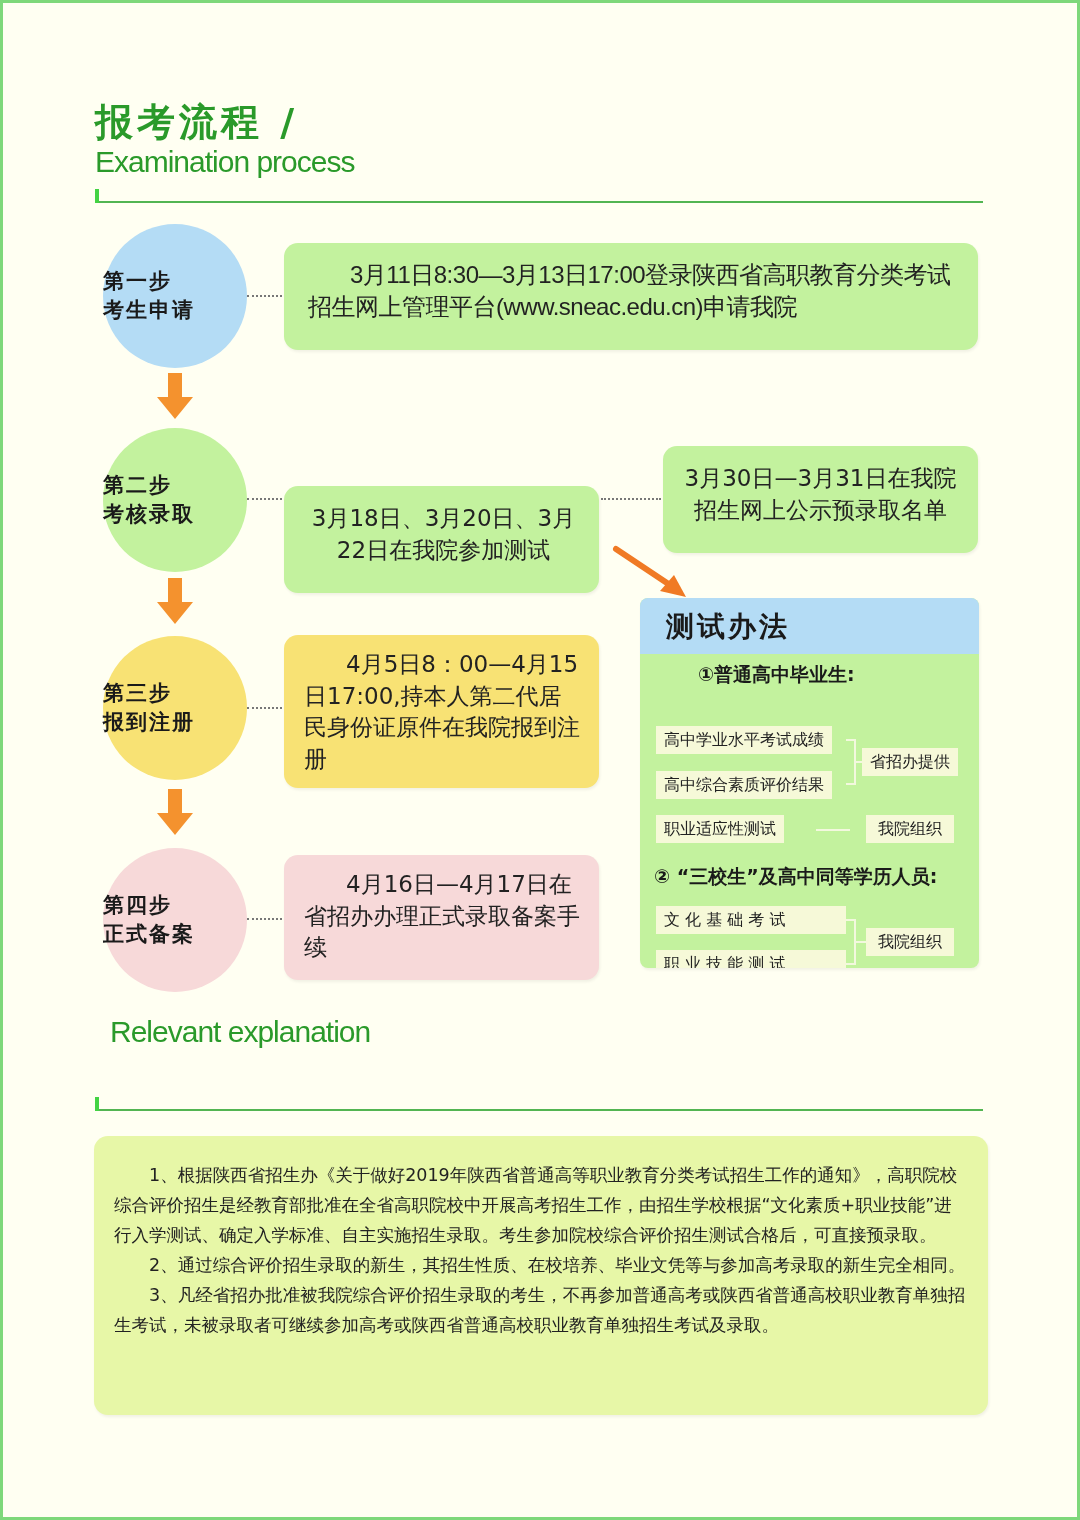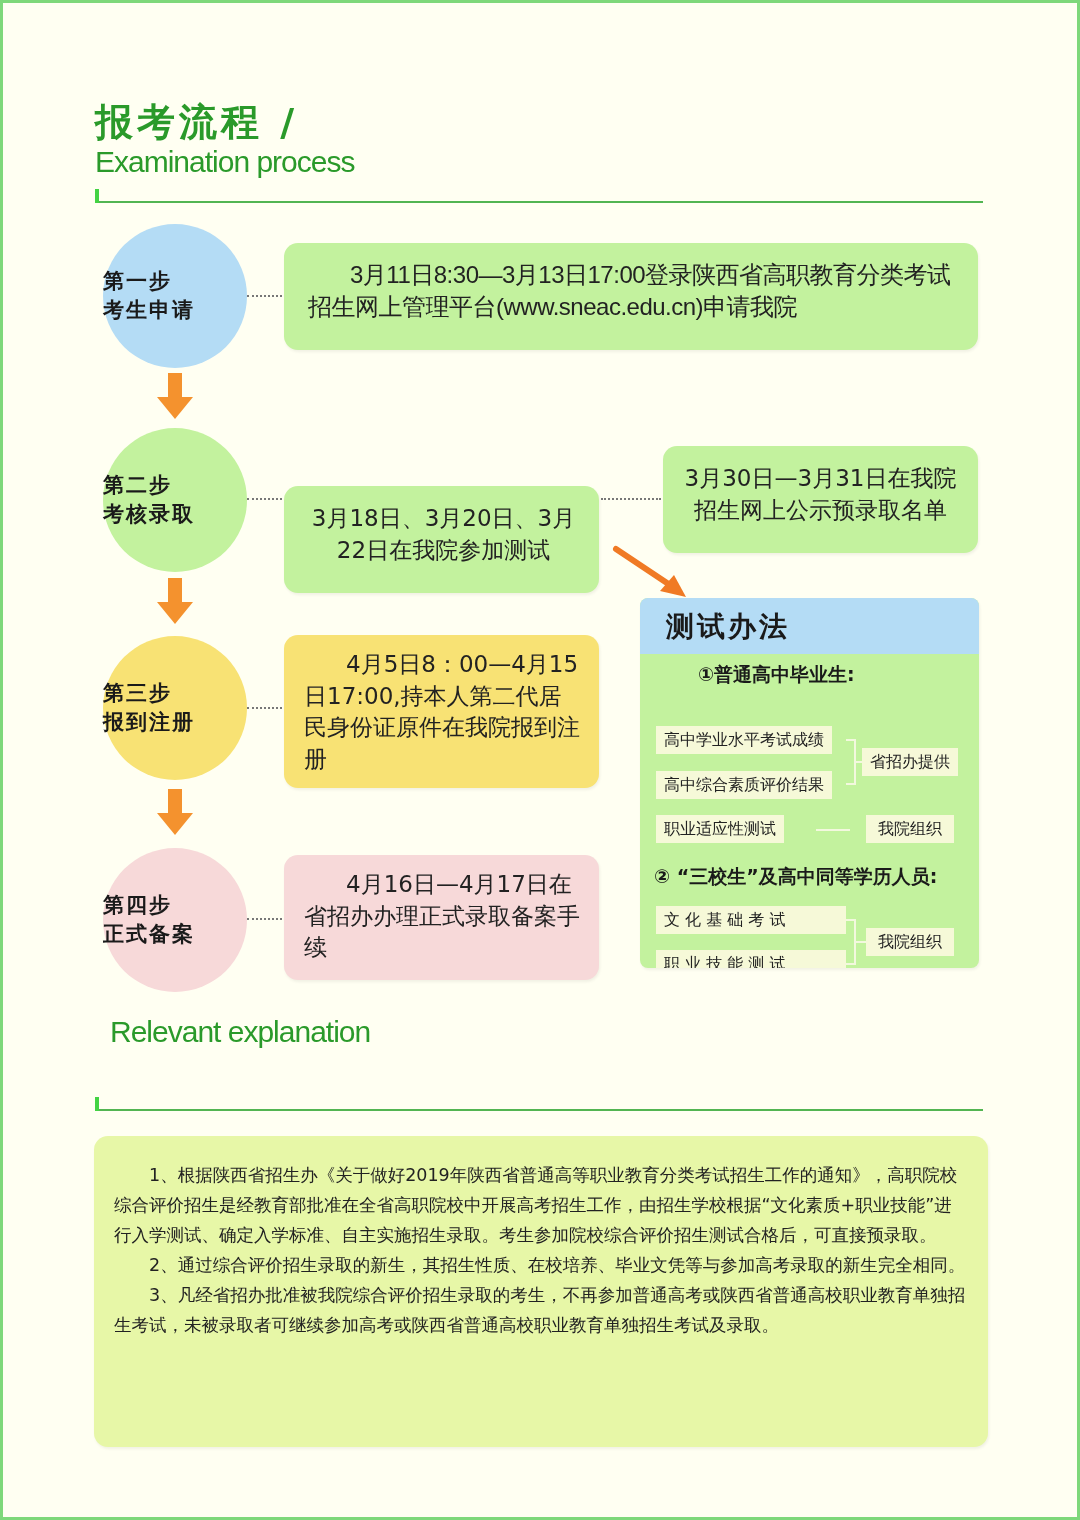--- a/index.html
+++ b/index.html
@@ -68,21 +68,21 @@
     position: absolute; background: #f6f9d8; font-size: 16px; line-height: 28px; height: 28px;
     padding: 0 8px; color: #222; white-space: nowrap;
   }
   .bracket {
     position: absolute; border: 2px solid #f3f8de; border-left: none;
   }
   .hline { position: absolute; height: 2px; background: #f3f8de; }
 
   
   .notes {
-    position: absolute; left: 94px; top: 1136px; width: 894px; height: 311px;
+    position: absolute; left: 94px; top: 1136px; width: 894px; height: 279px;
     background: #e7f7a7; border-radius: 14px; padding: 24px 20px 0 20px;
     font-size: 17.5px; line-height: 30px; color: #222;
     box-shadow: 1px 2px 3px rgba(0,0,0,0.06);
   }
   .notes p { text-indent: 2em; }
 </style>
 </head>
 <body>
 
 <div class="page-border"></div>

